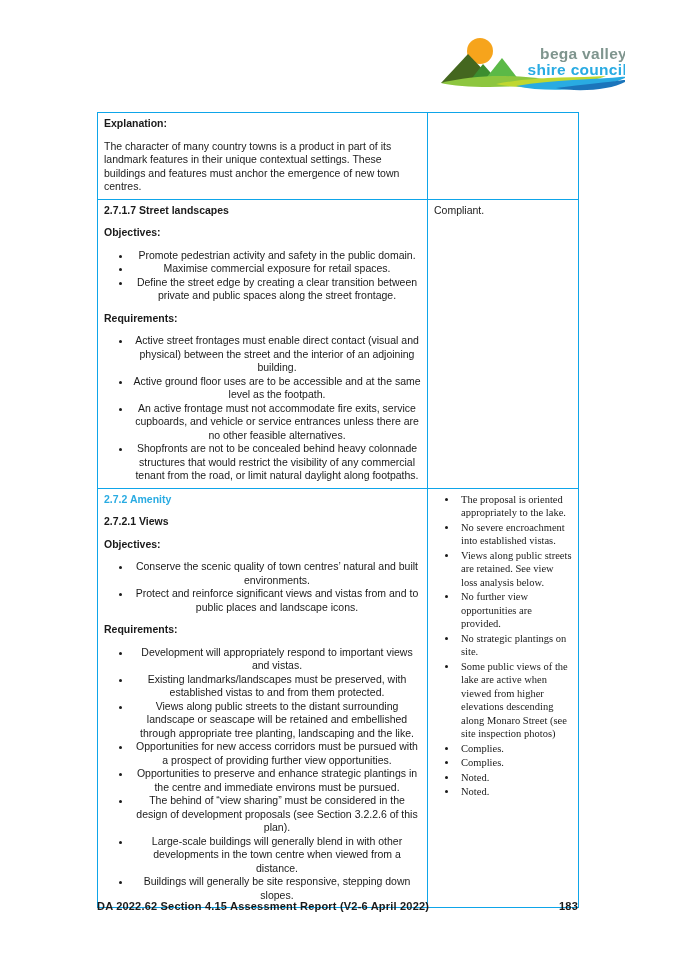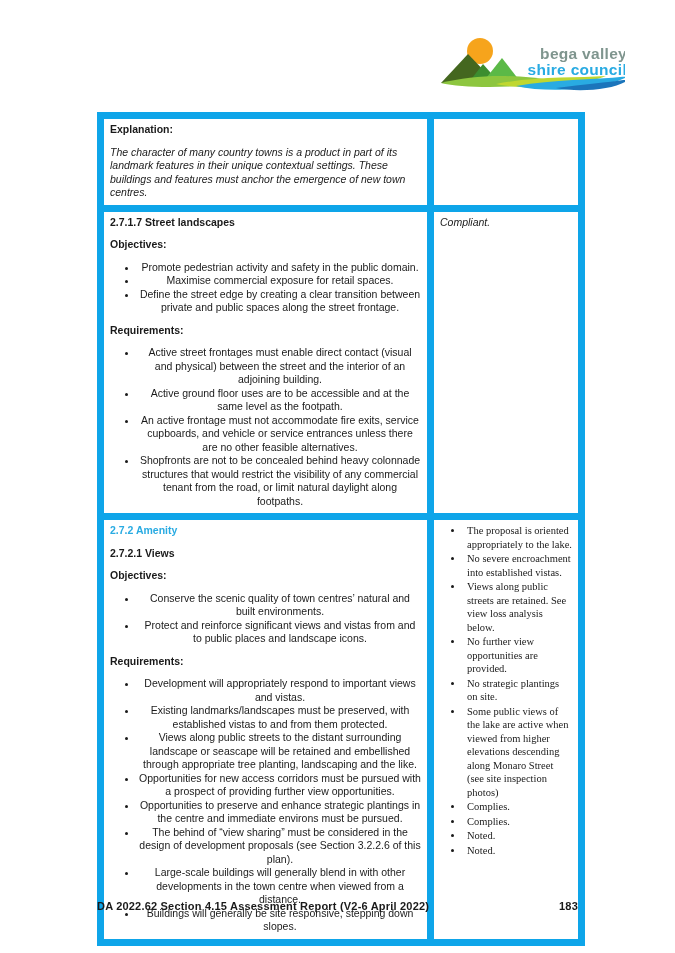--- a/index.html
+++ b/index.html
@@ -21,29 +21,29 @@
     position: absolute;
     top: 112px;
     left: 97px;
     width: 481px;
     border-collapse: collapse;
     table-layout: fixed;
     font-size: 10.5px;
     line-height: 13.5px;
   }
   .doc-table td {
-    border: 7px solid #0ea5e9;
+    border: 1px solid #0ea5e9;
     vertical-align: top;
     padding: 4px 6px 5px 6px;
   }
   .col-criteria { width: 330px; }
   .col-assessment { width: 151px; }
 
   .doc-table p { margin: 0 0 9px 0; }
-  .doc-table p:last-child { margin-bottom: 0; font-style: italic; }
+  .doc-table p:last-child { margin-bottom: 0; }
   .bold { font-weight: bold; }
   .section-cyan { color: #29abe2; font-weight: bold; }
 
   ul.bullets {
     margin: 0 0 9px 0;
     padding: 0 0 0 28px;
     list-style: disc outside;
   }
   ul.bullets:last-child { margin-bottom: 0; }
   ul.bullets li { padding-left: 1px; margin: 0; text-align: center; }

